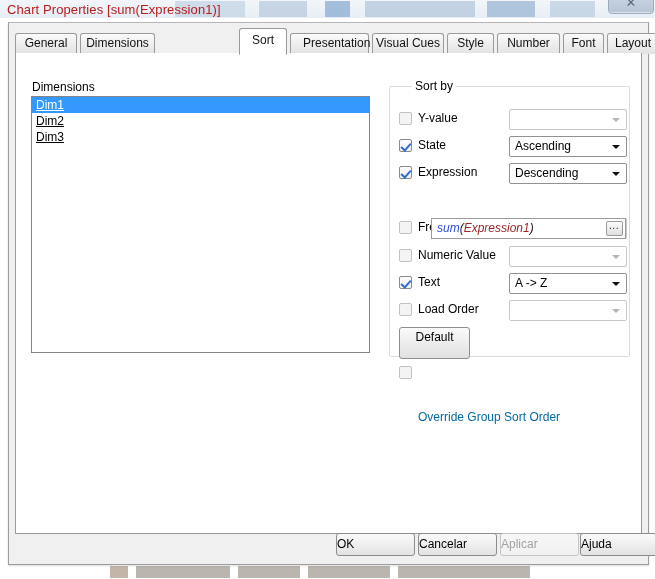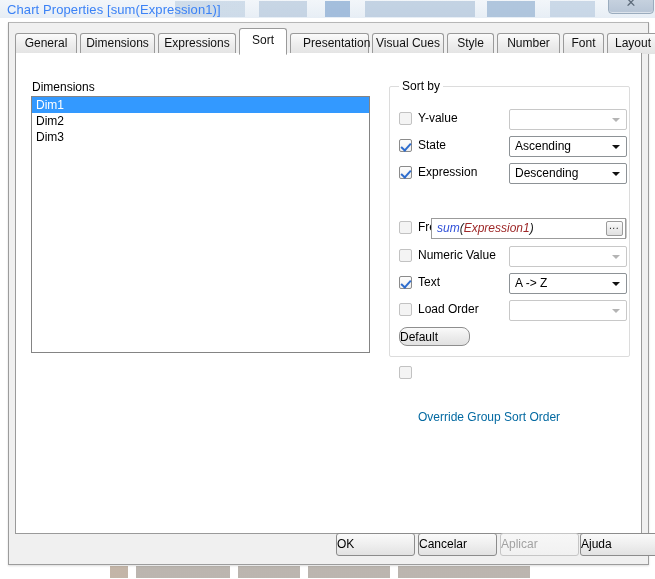--- a/index.html
+++ b/index.html
@@ -82,21 +82,21 @@
   }
   #title-bar {
     position: absolute;
     left: 0; top: 0;
     width: 655px; height: 22px;
   }
   #dialog-title {
     position: absolute;
     left: 7px; top: 2px;
     font-size: 13px;
-    color: #3b82f6;
+    color: #b91c1c;
     letter-spacing: .1px;
     white-space: nowrap;
   }
   #close-button {
     position: absolute;
     left: 608px; top: -12px;
     width: 44px; height: 24px;
     border: 1px solid #9aacbe;
     border-radius: 0 0 4px 4px;
     background: linear-gradient(to bottom,#d2dbe6,#c3cfdd 55%,#b7c5d6);
@@ -195,38 +195,39 @@
     overflow: hidden;
   }
   .dim-item {
     height: 16px;
     line-height: 16px;
     padding-left: 4px;
     font-size: 12px;
     color: #000;
     white-space: nowrap;
     cursor: default;
+    text-decoration: underline;
   }
   .dim-item.selected {
     background: #3399ff;
     color: #ffffff;
   }
 
   
   #sortby-group {
     position: absolute;
     left: 373px; top: 33px;
     width: 241px; height: 271px;
     border: 1px solid #dcdcdc;
     border-radius: 2px;
     box-sizing: border-box;
   }
   #sortby-legend {
     position: absolute;
-    left: 383px; top: 26px;
+    left: 396px; top: 26px;
     background: #ffffff;
     padding: 0 3px;
     font-size: 12px;
     color: #000;
   }
 
   
   .sort-row {
     position: absolute;
     left: 0;
@@ -335,27 +336,28 @@
     line-height: 8px;
     text-align: center;
     color: #222;
     letter-spacing: .5px;
   }
 
   
   #default-button {
     position: absolute;
     left: 383px; top: 274px;
-    width: 71px; height: 19px;
+    width: 71px; height: 32px;
     box-sizing: border-box;
     background: linear-gradient(to bottom,#fafafa,#ededed 48%,#e1e1e1);
     border: 1px solid #8e8e8e;
-    border-radius: 8px;
+    border-radius: 3px;
     font-size: 12px;
     line-height: 19px;
+    text-align: center;
     color: #000;
     cursor: default;
   }
 
   
   #override-row {
     position: absolute;
     left: 373px; top: 310px;
     width: 250px; height: 20px;
   }
@@ -402,21 +404,20 @@
     <div id="close-button">
       <div id="close-icon-glyph">✕</div>
     </div>
   </div>
 
   <div id="dialog-body">
 
     <div id="tab-strip">
         <div class="tab" style="left: 0px; width: 62px;"><span>General</span></div>
         <div class="tab" style="left: 65px; width: 75px;"><span>Dimensions</span></div>
-        <div class="tab" style="left: 143px; width: 78px;"><span>Expressions</span></div>
         <div class="tab selected" style="left: 224px; width: 48px;"><span>Sort</span></div>
         <div class="tab" style="left: 275px; width: 79px; padding-left: 12px;"><span>Presentation</span></div>
         <div class="tab" style="left: 357px; width: 72px;"><span>Visual Cues</span></div>
         <div class="tab" style="left: 432px; width: 47px;"><span>Style</span></div>
         <div class="tab" style="left: 482px; width: 63px;"><span>Number</span></div>
         <div class="tab" style="left: 548px; width: 41px;"><span>Font</span></div>
         <div class="tab" style="left: 592px; width: 52px;"><span>Layout</span></div>
       </div>
     <div id="tab-underline"></div>
 

